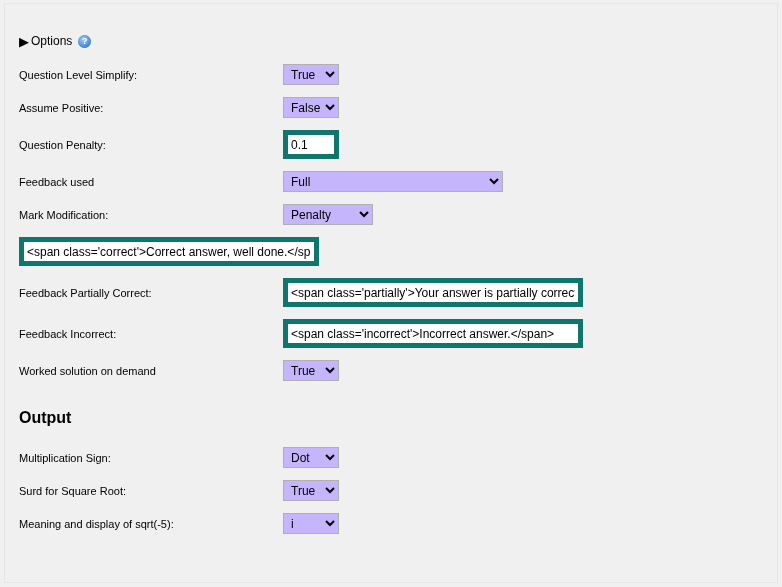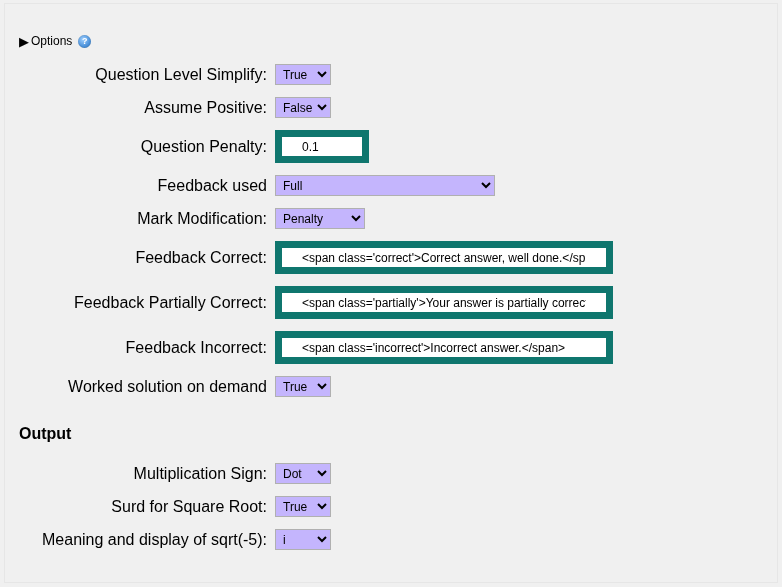--- a/index.html
+++ b/index.html
@@ -54,39 +54,39 @@
   .fields {
     margin-left: 14px;
   }
   .row {
     display: flex;
     align-items: center;
     margin-bottom: 12px;
   }
   .label {
     width: 248px;
-    text-align: right;
-    padding-right: 8px;
-    font-size: 16px;
+    text-align: left;
+    padding-right: 16px;
+    font-size: 11px;
   }
   .control select {
     font-family: Arial, Helvetica, sans-serif;
     font-size: 12px;
     background: #c4b5fd;
     border: 1px solid #b0b0b0;
     height: 21px;
     padding: 1px 1px 1px 3px;
   }
   .control input[type="text"] {
     font-family: Arial, Helvetica, sans-serif;
     font-size: 12px;
     background: #fff;
-    border: 7px solid #0f766e;
+    border: 5px solid #0f766e;
     height: 17px;
-    padding: 1px 20px;
+    padding: 1px 3px;
   }
   .sel-sm  { width: 56px; }
   .sel-md  { width: 90px; }
   .sel-lg  { width: 220px; }
   .txt-sm  { width: 40px; }
   .txt-lg  { width: 284px; }
 
   .subheading {
     font-weight: bold;
     font-size: 16px;
@@ -143,21 +143,20 @@
     <div class="row">
       <div class="label">Mark Modification:</div>
       <div class="control">
         <select class="sel-md">
           <option>Penalty</option>
         </select>
       </div>
     </div>
 
     <div class="row">
-      <div class="label">Feedback Correct:</div>
       <div class="control">
         <input type="text" class="txt-lg" value="&lt;span class='correct'&gt;Correct answer, well done.&lt;/span&gt;" style="">
       </div>
     </div>
 
     <div class="row">
       <div class="label">Feedback Partially Correct:</div>
       <div class="control">
         <input type="text" class="txt-lg" value="&lt;span class='partially'&gt;Your answer is partially correct." style="">
       </div>

